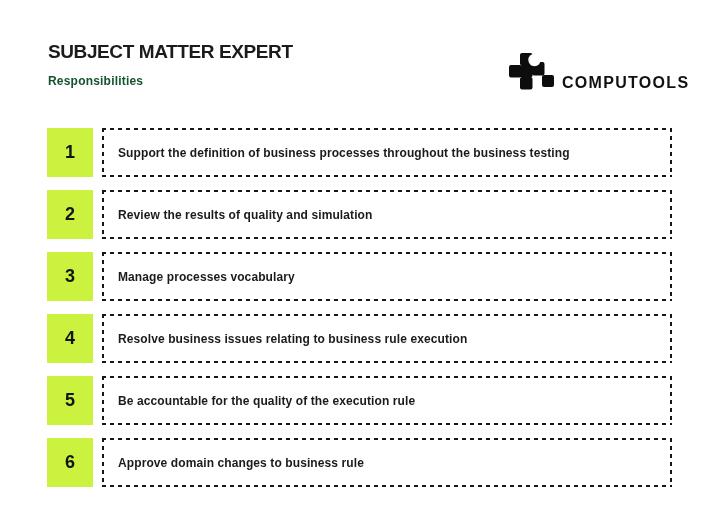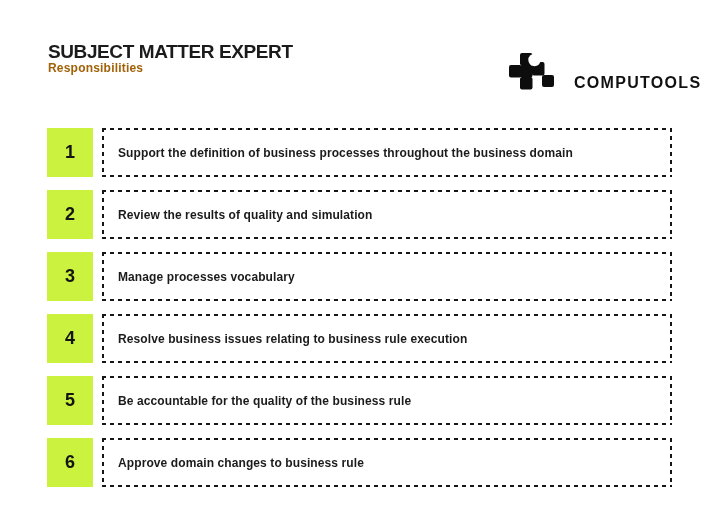--- a/index.html
+++ b/index.html
@@ -21,34 +21,34 @@
   
   .header{position:absolute;left:48px;top:42px;}
   .title{
     font-size:19px;
     font-weight:700;
     letter-spacing:-0.4px;
     color:var(--text);
     line-height:1;
   }
   .subtitle{
-    margin-top:0;
+    margin-top:13px;
     font-size:12px;
     font-weight:700;
     letter-spacing:0.2px;
-    color:#a16207;
+    color:#14532d;
   }
 
   
   .logo{
     position:absolute;
     left:506px;top:52px;
     display:flex;
     align-items:flex-end;
-    gap:19px;
+    gap:7px;
   }
   .logo-mark{display:block;}
   .logo-text{
     font-size:16px;
     font-weight:700;
     letter-spacing:1.3px;
     color:#111;
     line-height:1;
     margin-bottom:1px;
     white-space:nowrap;
@@ -118,21 +118,21 @@
       </g>
       <circle cx="28.5" cy="8" r="6.2" fill="#ffffff"></circle>
     </svg>
     <span class="logo-text">COMPUTOOLS</span>
   </div>
 
   <div class="list">
     <div class="row">
       <div class="num">1</div>
       <div class="dash-box">
-        <span class="row-text">Support the definition of business processes throughout the business domain</span>
+        <span class="row-text">Support the definition of business processes throughout the business testing</span>
       </div>
     </div>
 
     <div class="row">
       <div class="num">2</div>
       <div class="dash-box">
         <span class="row-text">Review the results of quality and simulation</span>
       </div>
     </div>
 
@@ -146,21 +146,21 @@
     <div class="row">
       <div class="num">4</div>
       <div class="dash-box">
         <span class="row-text">Resolve business issues relating to business rule execution</span>
       </div>
     </div>
 
     <div class="row">
       <div class="num">5</div>
       <div class="dash-box">
-        <span class="row-text">Be accountable for the quality of the business rule</span>
+        <span class="row-text">Be accountable for the quality of the execution rule</span>
       </div>
     </div>
 
     <div class="row">
       <div class="num">6</div>
       <div class="dash-box">
         <span class="row-text">Approve domain changes to business rule</span>
       </div>
     </div>
   </div>

